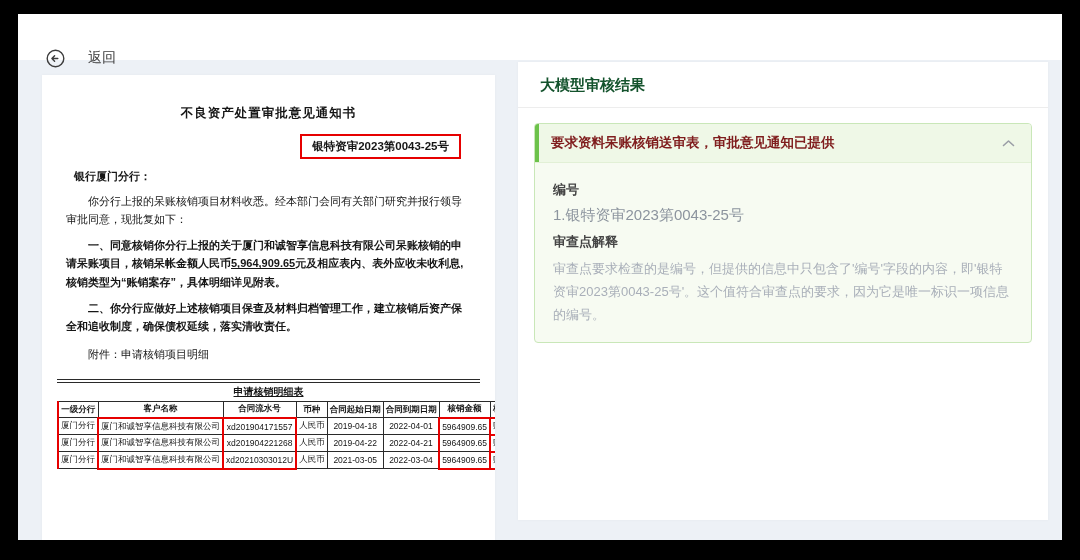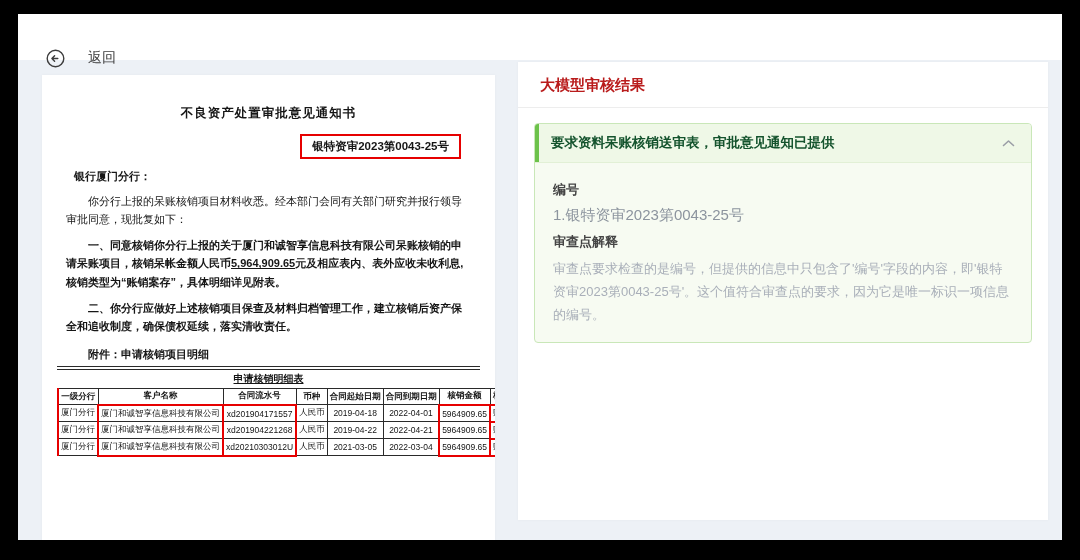--- a/index.html
+++ b/index.html
@@ -15,21 +15,21 @@
   
   .left-card{position:absolute;left:24px;top:61px;width:453px;height:528px;background:#fff;display:flex;flex-direction:column;overflow:hidden;box-shadow:0 0 3px rgba(0,0,0,0.04);}
   .doc-page{flex:1;padding:24px 24px 0 24px;overflow:hidden;position:relative;color:#161616;}
   .doc-title{text-align:center;font-size:12.5px;font-weight:bold;letter-spacing:1px;margin-top:6px;}
   .doc-no-row{text-align:right;margin:12px 10px 10px 0;}
   .red-box{display:inline-block;border:2px solid #e60000;padding:3px 10px;font-weight:bold;font-size:11.5px;}
   .doc-salutation{font-size:11px;font-weight:bold;margin:10px 0 8px 8px;}
   .doc-p{font-size:11px;line-height:1.65;margin:8px 0;text-indent:2em;}
   .doc-p.b{font-weight:bold;}
   .u{text-decoration:underline;}
-  .doc-attach{font-size:11px;font-weight:bold;margin:12px 0 4px 0;text-indent:2em;}
+  .doc-attach{font-size:11px;font-weight:normal;margin:12px 0 17px 0;text-indent:2em;}
   .dbl-line{border-top:1.5px solid #2a2a2a;border-bottom:1px solid #2a2a2a;height:2px;margin:4px -9px 0 -9px;}
   .table-title{text-align:center;font-size:10px;font-weight:bold;padding:2px 0;text-decoration:underline;}
   .doc-table{border-collapse:collapse;font-size:8.5px;margin-left:-9px;margin-right:-28px;white-space:nowrap;color:#141414;}
   .doc-table td,.doc-table th{border:1px solid #2a2a2a;padding:1.5px 2px;text-align:center;font-weight:normal;}
   .doc-table th{font-weight:bold;}
   .rl-edge{border-left:2px solid #e60000 !important;}
   .rb-side{border-left:2px solid #e60000 !important;border-right:2px solid #e60000 !important;}
   .rb-top{border-top:2px solid #e60000 !important;}
   .rb-bot{border-bottom:2px solid #e60000 !important;}
   .rb-box{border:2px solid #e60000 !important;}
@@ -37,25 +37,25 @@
   
   .doc-footer{height:34px;border-top:1px solid #eceff3;display:flex;align-items:center;justify-content:space-between;padding:0 14px;box-sizing:border-box;}
   .doc-footer .fname{color:#9aa0a9;font-size:12.5px;}
   .pager{display:flex;align-items:center;gap:7px;}
   .pager .total{color:#0c4a6e;font-size:12.5px;margin-right:3px;}
   .pg-btn{width:21px;height:21px;border-radius:3px;background:#f1f3f7;display:flex;align-items:center;justify-content:center;cursor:pointer;}
   .pg-btn svg{display:block;}
   .pg-num{width:21px;height:21px;border-radius:3px;background:#3f8ff7;color:#fff;font-size:12px;display:flex;align-items:center;justify-content:center;cursor:pointer;}
   
   .right-card{position:absolute;left:500px;top:48px;width:530px;height:458px;background:#fff;box-shadow:0 0 3px rgba(0,0,0,0.04);}
-  .panel-header{padding:14px 22px 12px 22px;font-size:15px;font-weight:bold;color:#b91c1c;border-bottom:1px solid #ededed;}
+  .panel-header{padding:14px 22px 12px 22px;font-size:15px;font-weight:bold;color:#14532d;border-bottom:1px solid #ededed;}
   .result-card{margin:15px 16px;border:1px solid #c9e7b8;border-radius:4px;background:#f7fbf2;overflow:hidden;}
   .result-header{display:flex;align-items:stretch;background:#eff8e7;border-bottom:1px solid #e2f0d6;cursor:pointer;}
   .accent{width:4px;background:#6cc24a;flex:0 0 4px;}
-  .result-title{flex:1;font-size:13.5px;font-weight:bold;color:#14532d;padding:10px 12px;}
+  .result-title{flex:1;font-size:13.5px;font-weight:bold;color:#7f1d1d;padding:10px 12px;}
   .collapse{display:flex;align-items:center;padding:0 16px;}
   .result-body{padding:10px 18px 16px 18px;}
   .field-label{font-size:13px;font-weight:bold;color:#454545;margin:8px 0 7px 0;}
   .field-value{font-size:15px;color:#8c949e;margin-bottom:4px;}
   .explain-text{font-size:13px;color:#a9afb9;line-height:1.75;}
 </style>
 </head>
 <body>
 
 <div class="app">

